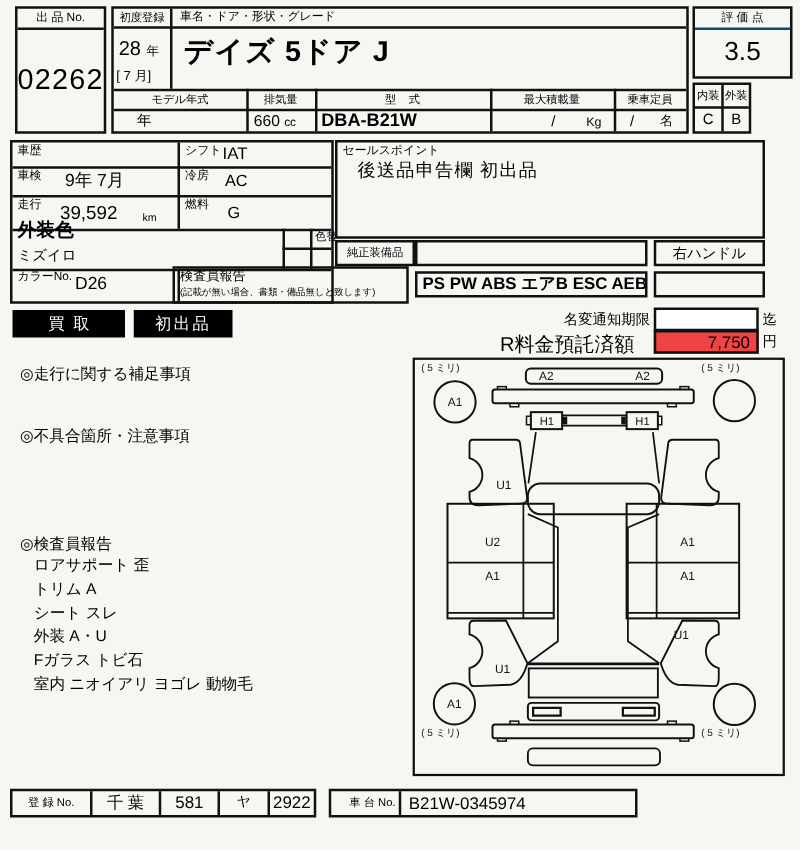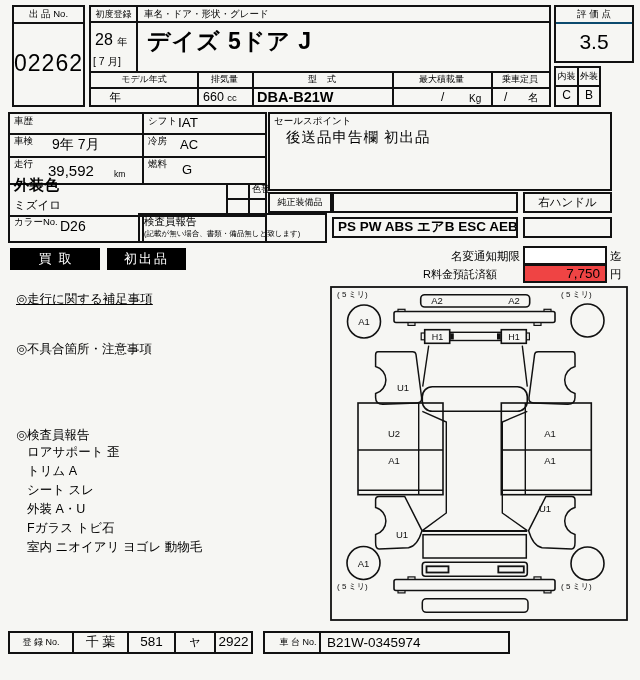--- a/index.html
+++ b/index.html
@@ -122,27 +122,27 @@
   <div class="box" style="left:332px;top:217px;width:186px;height:21px;"></div>
   <div class="box" style="left:523px;top:217px;width:89px;height:21px;"></div>
 
   <div class="badge" style="left:10px;top:248px;width:90px;height:22px;font-size:13px;letter-spacing:7px;padding-left:7px;box-sizing:border-box;">買取</div>
   <div class="badge" style="left:107px;top:248px;width:79px;height:22px;font-size:13px;letter-spacing:2px;">初出品</div>
 
   <div class="txt" style="left:400px;top:250px;width:120px;text-align:right;font-size:11.5px;">名変通知期限</div>
   <div class="box" style="left:523px;top:246px;width:84px;height:19px;background:#fff;"></div>
   <div class="txt" style="left:610px;top:250px;font-size:11.5px;">迄</div>
 
-  <div class="txt" style="left:400px;top:268px;width:120px;text-align:center;font-size:11px;">R料金預託済額</div>
+  <div class="txt" style="left:400px;top:268px;width:120px;text-align:left;font-size:16px;">R料金預託済額</div>
   <div class="box" style="left:523px;top:264px;width:84px;height:19px;background:#ef4444;">
     <div class="txt" style="right:5px;top:1px;font-size:13.5px;">7,750</div>
   </div>
   <div class="txt" style="left:610px;top:268px;font-size:11.5px;">円</div>
 
-  <div class="txt" style="left:16px;top:293px;font-size:12.5px;text-decoration:underline;">◎走行に関する補足事項</div>
+  <div class="txt" style="left:16px;top:293px;font-size:12.5px;">◎走行に関する補足事項</div>
   <div class="txt" style="left:16px;top:343px;font-size:12.5px;">◎不具合箇所・注意事項</div>
   <div class="txt" style="left:16px;top:429px;font-size:12.5px;">◎検査員報告</div>
   <div class="txt" style="left:27px;top:446px;font-size:12.5px;">ロアサポート 歪</div>
   <div class="txt" style="left:27px;top:465px;font-size:12.5px;">トリム A</div>
   <div class="txt" style="left:27px;top:484px;font-size:12.5px;">シート スレ</div>
   <div class="txt" style="left:27px;top:503px;font-size:12.5px;">外装 A・U</div>
   <div class="txt" style="left:27px;top:522px;font-size:12.5px;">Fガラス トビ石</div>
   <div class="txt" style="left:27px;top:541px;font-size:12.5px;">室内 ニオイアリ ヨゴレ 動物毛</div>
 
   <svg style="position:absolute;left:328px;top:283px;" width="306" height="340" viewBox="0 0 306 340">

